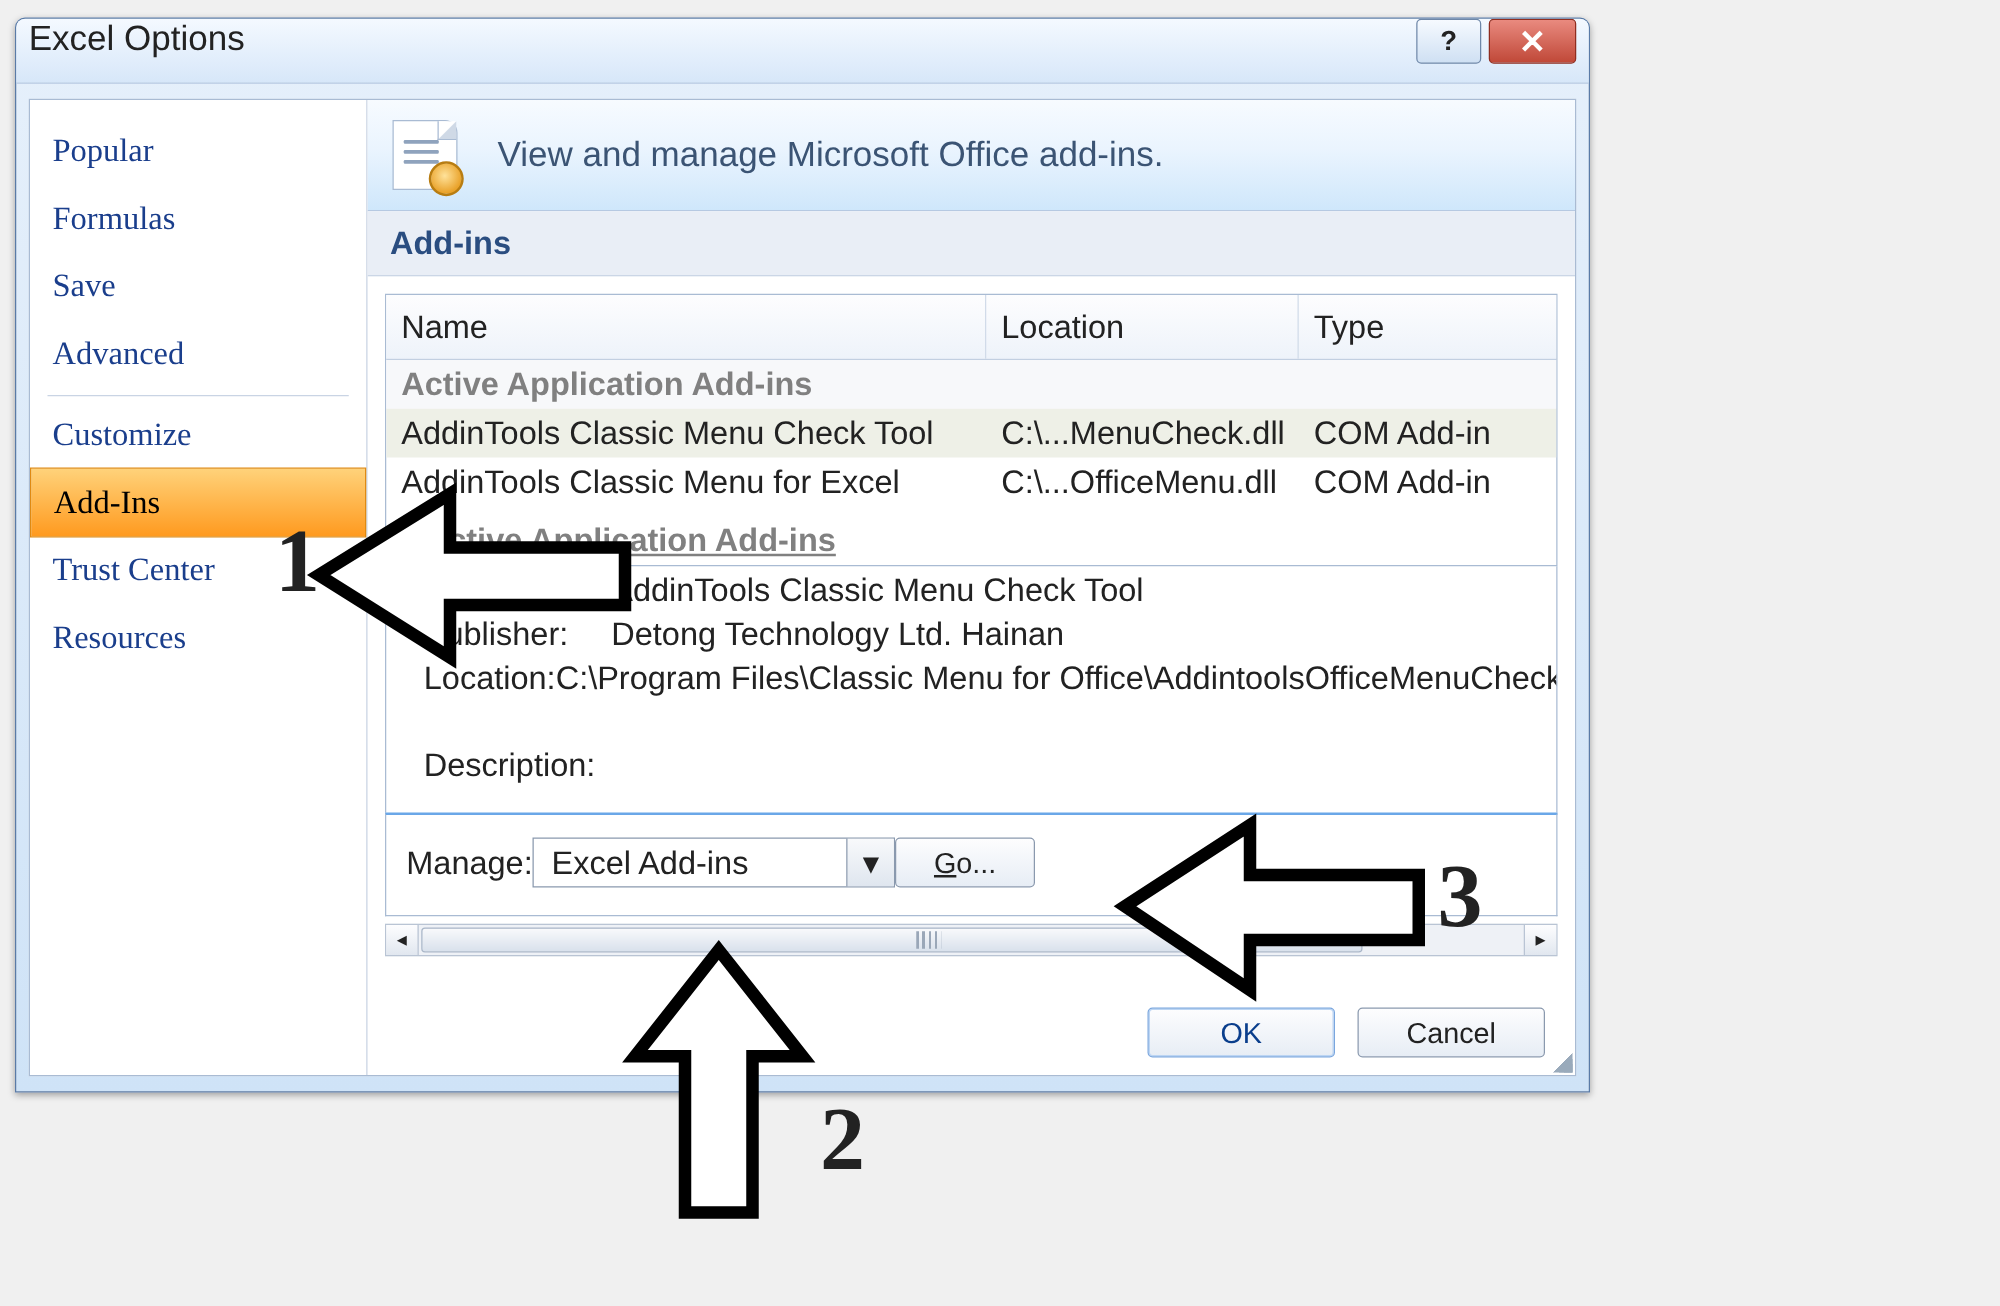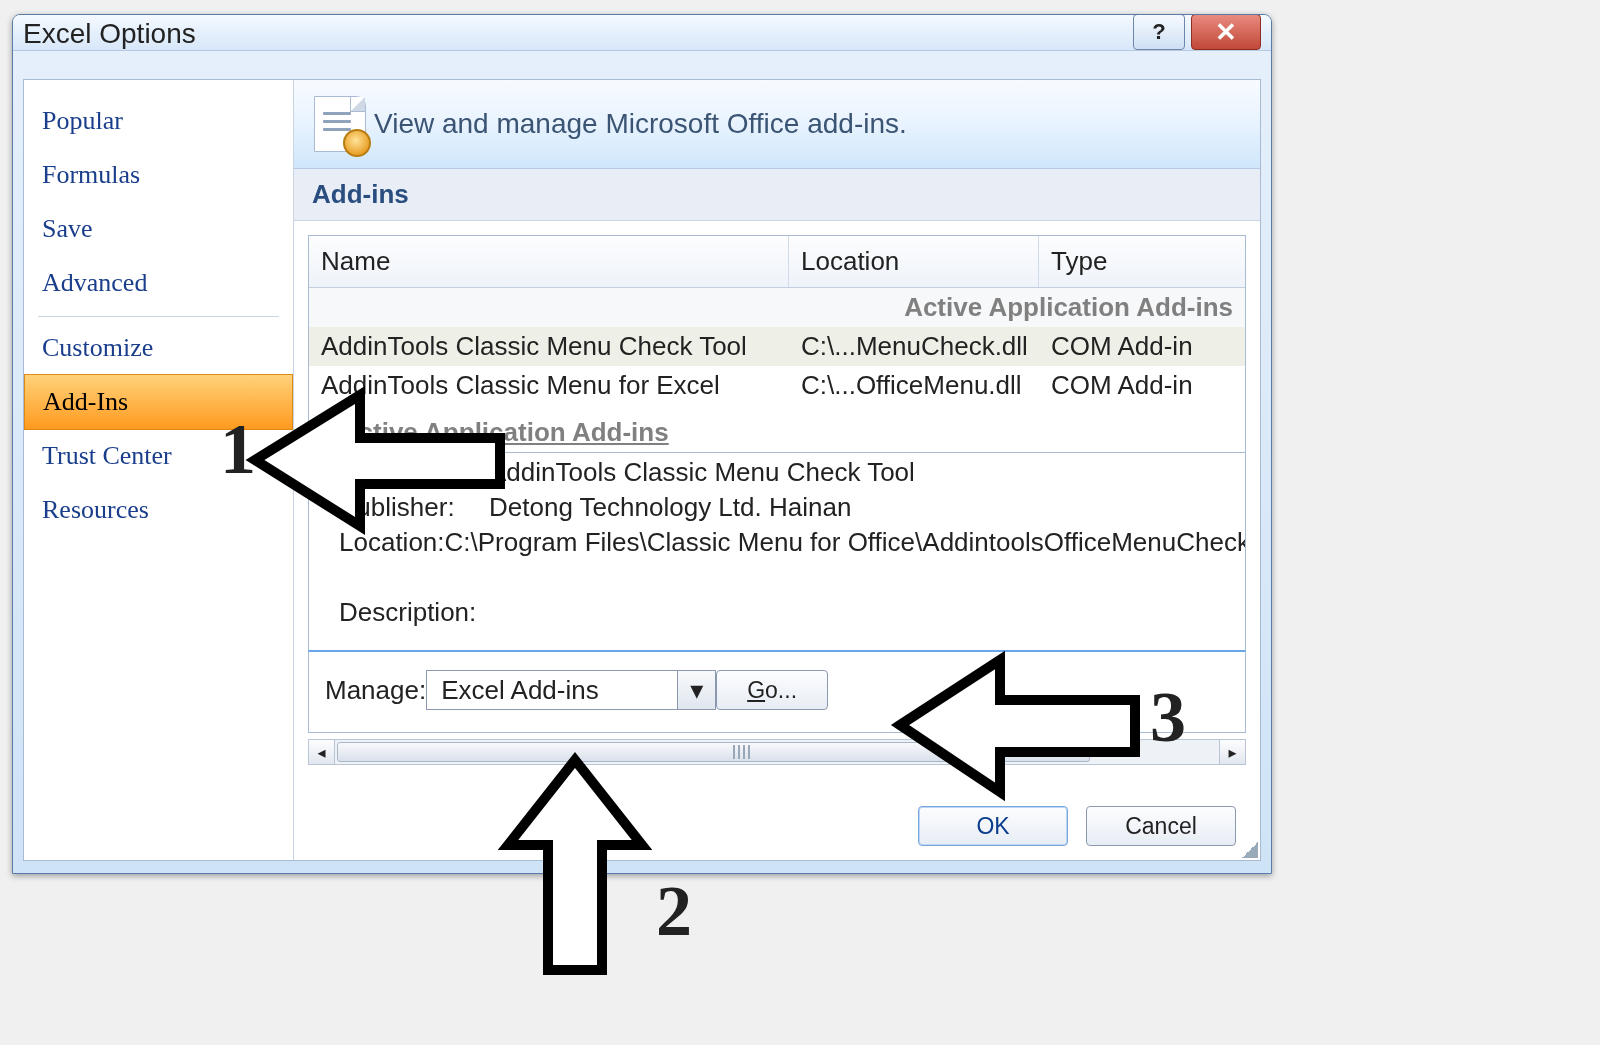--- a/index.html
+++ b/index.html
@@ -16,22 +16,22 @@
     left: 12px; top: 14px;
     width: 1260px; height: 860px;
     background: linear-gradient(#e6f0fb, #cfe3f7);
     border: 1px solid #5a7ba7;
     border-radius: 8px 8px 0 0;
     box-shadow: 0 2px 6px rgba(0,0,0,.35);
     overflow: hidden;
   }
   .titlebar {
     display: flex;
-    align-items: flex-end;
-    height: 36px;
+    align-items: flex-start;
+    height: 52px;
     padding: 0 10px;
     background: linear-gradient(#f4f9ff, #d7e7f9);
     border-bottom: 1px solid #b6c9e2;
   }
   .title { font-size: 28px; }
   .title-controls {
     margin-left: auto;
     display: flex; gap: 6px;
   }
   .tbtn {
@@ -85,21 +85,21 @@
   
   .main {
     flex: 1;
     display: flex;
     flex-direction: column;
     overflow: hidden;
   }
   .mainhdr {
     display: flex;
     align-items: center;
-    gap: 8px;
+    gap: 32px;
     padding: 16px 20px;
     background: linear-gradient(#f7fbff 0%, #eaf4fe 45%, #cfe7fb 100%);
     border-bottom: 1px solid #b6c9e2;
   }
   .hdr-icon {
     width: 52px; height: 56px;
     background: #fff;
     border: 1px solid #a9bbd3;
     border-top-right-radius: 10px;
     position: relative;
@@ -147,21 +147,20 @@
     padding: 10px 12px;
     border-right: 1px solid #d1dbe9;
   }
   .col-name { width: 480px; }
   .col-loc  { width: 250px; }
   .col-type { flex:1; border-right:none !important; }
   .grouprow {
     padding: 4px 12px;
     font-weight: bold; color: #808080;
     background:#f7f8fa;
-    text-align:right;
   }
   .datarow {
     display: flex;
     padding: 2px 0;
   }
   .datarow.sel { background: #eef0e7; }
   .datarow div { padding: 2px 12px; }
   .datarow .col-type { flex:1; }
   .grouprow2 {
     padding: 12px 12px 4px 12px;

